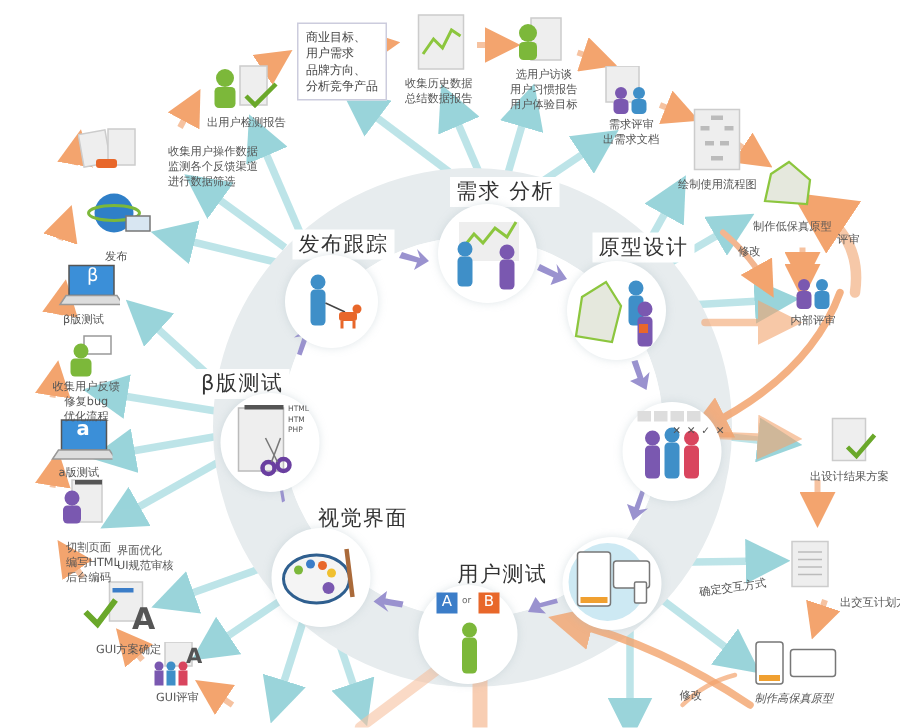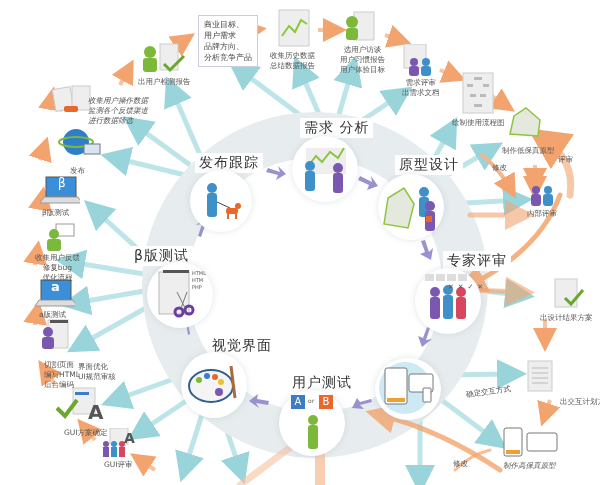--- a/index.html
+++ b/index.html
@@ -139,21 +139,20 @@
     <svg width="66" height="66">
       <polygon points="6,50 10,24 26,14 36,30 30,54" fill="#e5e8dd" stroke="#8cc63e" stroke-width="1.5"></polygon>
       <circle cx="46" cy="18" r="5" fill="#3f8fc8"></circle>
         <rect x="41" y="23" width="10" height="20" rx="3" fill="#3f8fc8"></rect>
       <circle cx="52" cy="32" r="5" fill="#7a58b0"></circle>
         <rect x="47" y="37" width="10" height="20" rx="3" fill="#7a58b0"></rect>
       <rect x="48" y="42" width="6" height="6" fill="#e8672a"></rect>
     </svg>
   </div>
 
-  <div class="stage-label" style="left:443px;top:251px;">专家评审</div>
   <div class="node" style="left:415px;top:268px;width:66px;height:66px;">
     <svg width="66" height="66">
       <g font-size="7" fill="#555" font-family="DejaVu Sans, sans-serif">
         <rect x="10" y="6" width="9" height="7" fill="#ddd"></rect>
           <rect x="21" y="6" width="9" height="7" fill="#ddd"></rect>
         <rect x="32" y="6" width="9" height="7" fill="#ddd"></rect>
           <rect x="43" y="6" width="9" height="7" fill="#ddd"></rect>
       </g>
       <circle cx="20" cy="24" r="5" fill="#7a58b0"></circle>
         <rect x="15" y="29" width="10" height="22" rx="3" fill="#7a58b0"></rect>
@@ -170,21 +169,21 @@
   <div class="node" style="left:375px;top:358px;width:66px;height:62px;">
     <svg width="66" height="62">
       <circle cx="30" cy="30" r="26" fill="#cde9f3"></circle>
       <rect x="10" y="10" width="22" height="36" rx="2" fill="#fff" stroke="#777"></rect>
       <rect x="12" y="40" width="18" height="4" fill="#f0a030"></rect>
       <rect x="34" y="16" width="24" height="18" rx="2" fill="#fff" stroke="#777"></rect>
       <rect x="48" y="30" width="8" height="14" rx="1" fill="#fff" stroke="#777"></rect>
     </svg>
   </div>
 
-  <div class="stage-label" style="left:288px;top:373px;">用户测试</div>
+  <div class="stage-label" style="left:301px;top:373px;">用户测试</div>
   <div class="node" style="left:279px;top:390px;width:66px;height:66px;">
     <div style="position:absolute;left:12px;top:5px;width:14px;height:14px;background:#3b7dc8;color:#fff;font-size:10px;text-align:center;line-height:14px;">A</div>
     <div style="position:absolute;left:29px;top:7px;font-size:6px;color:#666;">or</div>
     <div style="position:absolute;left:40px;top:5px;width:14px;height:14px;background:#e8672a;color:#fff;font-size:10px;text-align:center;line-height:14px;">B</div>
     <svg width="66" height="66" style="position:absolute;left:0;top:0">
       <circle cx="34" cy="30" r="5" fill="#7cb83a"></circle>
         <rect x="29" y="35" width="10" height="24" rx="3" fill="#7cb83a"></rect>
     </svg>
   </div>
 
@@ -397,21 +396,21 @@
       </svg>
   </div>
   <div class="note" style="left:70px;top:166px;">发布</div>
   <div class="icon" style="left:52px;top:84px;">
     <svg width="44" height="34">
         <rect x="2" y="4" width="18" height="22" fill="#eee" stroke="#ccc" transform="rotate(-10 11 15)"></rect>
         <rect x="20" y="2" width="18" height="24" fill="#eee" stroke="#ccc"></rect>
         <rect x="12" y="22" width="14" height="6" rx="2" fill="#e8672a"></rect>
       </svg>
   </div>
-  <div class="note left" style="left:88px;top:96px;font-style:italic;">收集用户操作数据
+  <div class="note left" style="left:112px;top:96px;">收集用户操作数据
 监测各个反馈渠道
 进行数据筛选</div>
   <div class="icon" style="left:140px;top:42px;">
     <svg width="46" height="32">
         <circle cx="10" cy="10" r="6" fill="#7cb83a"></circle>
         <rect x="3" y="16" width="14" height="14" rx="3" fill="#7cb83a"></rect>
         <rect x="20" y="2" width="18" height="26" fill="#eee" stroke="#ccc"></rect>
         <polyline points="24,22 30,28 44,14" stroke="#6aa82a" stroke-width="3" fill="none"></polyline>
       </svg>
   </div>

